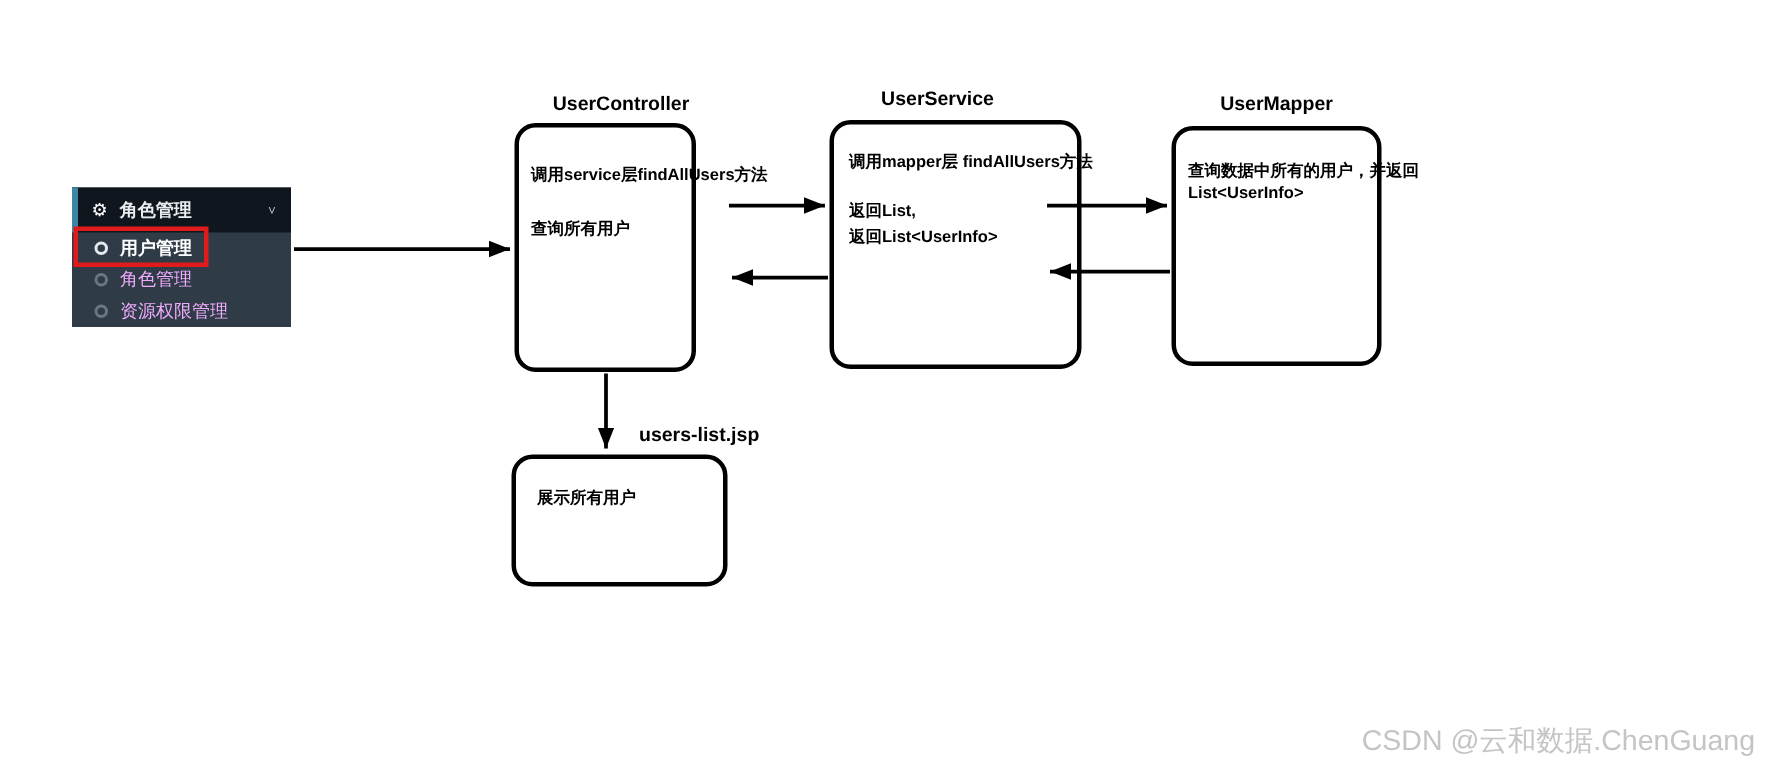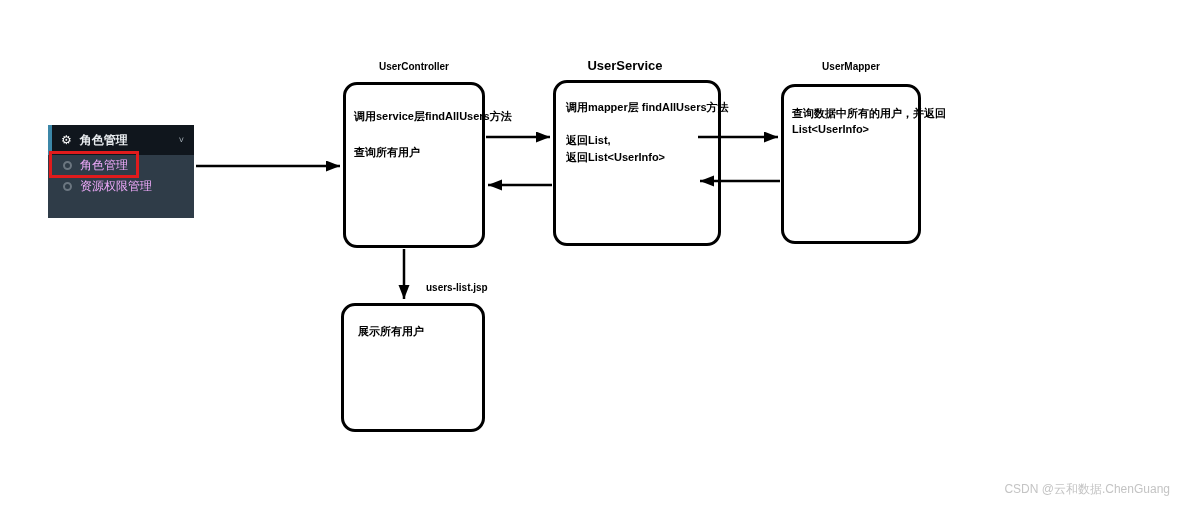--- a/index.html
+++ b/index.html
@@ -61,49 +61,49 @@
     border-radius: 14px;
     z-index: 1;
   }
   .node .ln {
     position: absolute;
     font-size: 11px; font-weight: bold; color: #000000;
     white-space: nowrap;
   }
   .node-title {
     position: absolute;
-    font-size: 10px; font-weight: bold; color: #000000;
+    font-size: 13px; font-weight: bold; color: #000000;
     text-align: center;
     white-space: nowrap;
     z-index: 1;
   }
-  #node-controller { left: 343px; top: 82px;  width: 142px; height: 166px; }
+  #node-controller { left: 343px; top: 82px;  width: 121px; height: 166px; }
   #node-service    { left: 553px; top: 80px;  width: 168px; height: 166px; }
   #node-mapper     { left: 781px; top: 84px;  width: 140px; height: 160px; }
-  #node-view       { left: 341px; top: 303px; width: 144px; height: 129px; }
+  #node-view       { left: 341px; top: 303px; width: 144px; height: 88px; }
 
   #title-controller { left: 343px; top: 61px; width: 142px; }
   #title-service    { left: 553px; top: 58px; width: 144px; font-size: 13px; }
   #title-mapper     { left: 781px; top: 61px; width: 140px; }
   #title-view       { left: 426px; top: 282px; text-align: left; }
 
   #node-controller .ln0 { left: 8px;  top: 24px; }
   #node-controller .ln1 { left: 8px;  top: 60px; }
   #node-service   .ln0 { left: 10px; top: 17px; }
   #node-service   .ln1 { left: 10px; top: 50px; }
   #node-service   .ln2 { left: 10px; top: 67px; }
   #node-mapper    .ln0 { left: 8px;  top: 19px; }
   #node-mapper    .ln1 { left: 8px;  top: 36px; }
   #node-view      .ln0 { left: 14px; top: 18px; }
 
   
   .watermark {
     position: absolute;
     right: 14px; top: 481px;
-    font-size: 12px;
+    font-size: 19px;
     color: #c4c4c4;
     z-index: 1;
   }
 </style>
 </head>
 <body>
 
 <div class="canvas">
 
   <svg class="arrows" width="1184" height="507">
@@ -119,20 +119,24 @@
     <line x1="780" y1="181" x2="700" y2="181" stroke="#000" stroke-width="2.5" marker-end="url(#ah)"></line>
     <line x1="404" y1="249" x2="404" y2="299" stroke="#000" stroke-width="2.5" marker-end="url(#ah)"></line>
   </svg>
 
   <div class="sidebar">
     <div class="sb-header">
       <span class="sb-accent"></span>
       <span class="sb-gear">⚙</span>
       <span>角色管理</span>
       <span class="sb-chev">˅</span>
+    </div>
+    <div class="sb-item active">
+      <span class="circle"></span>
+      <span>用户管理</span>
     </div>
     <div class="sb-item">
       <span class="circle"></span>
       <span>角色管理</span>
     </div>
     <div class="sb-item">
       <span class="circle"></span>
       <span>资源权限管理</span>
     </div>
   </div>

